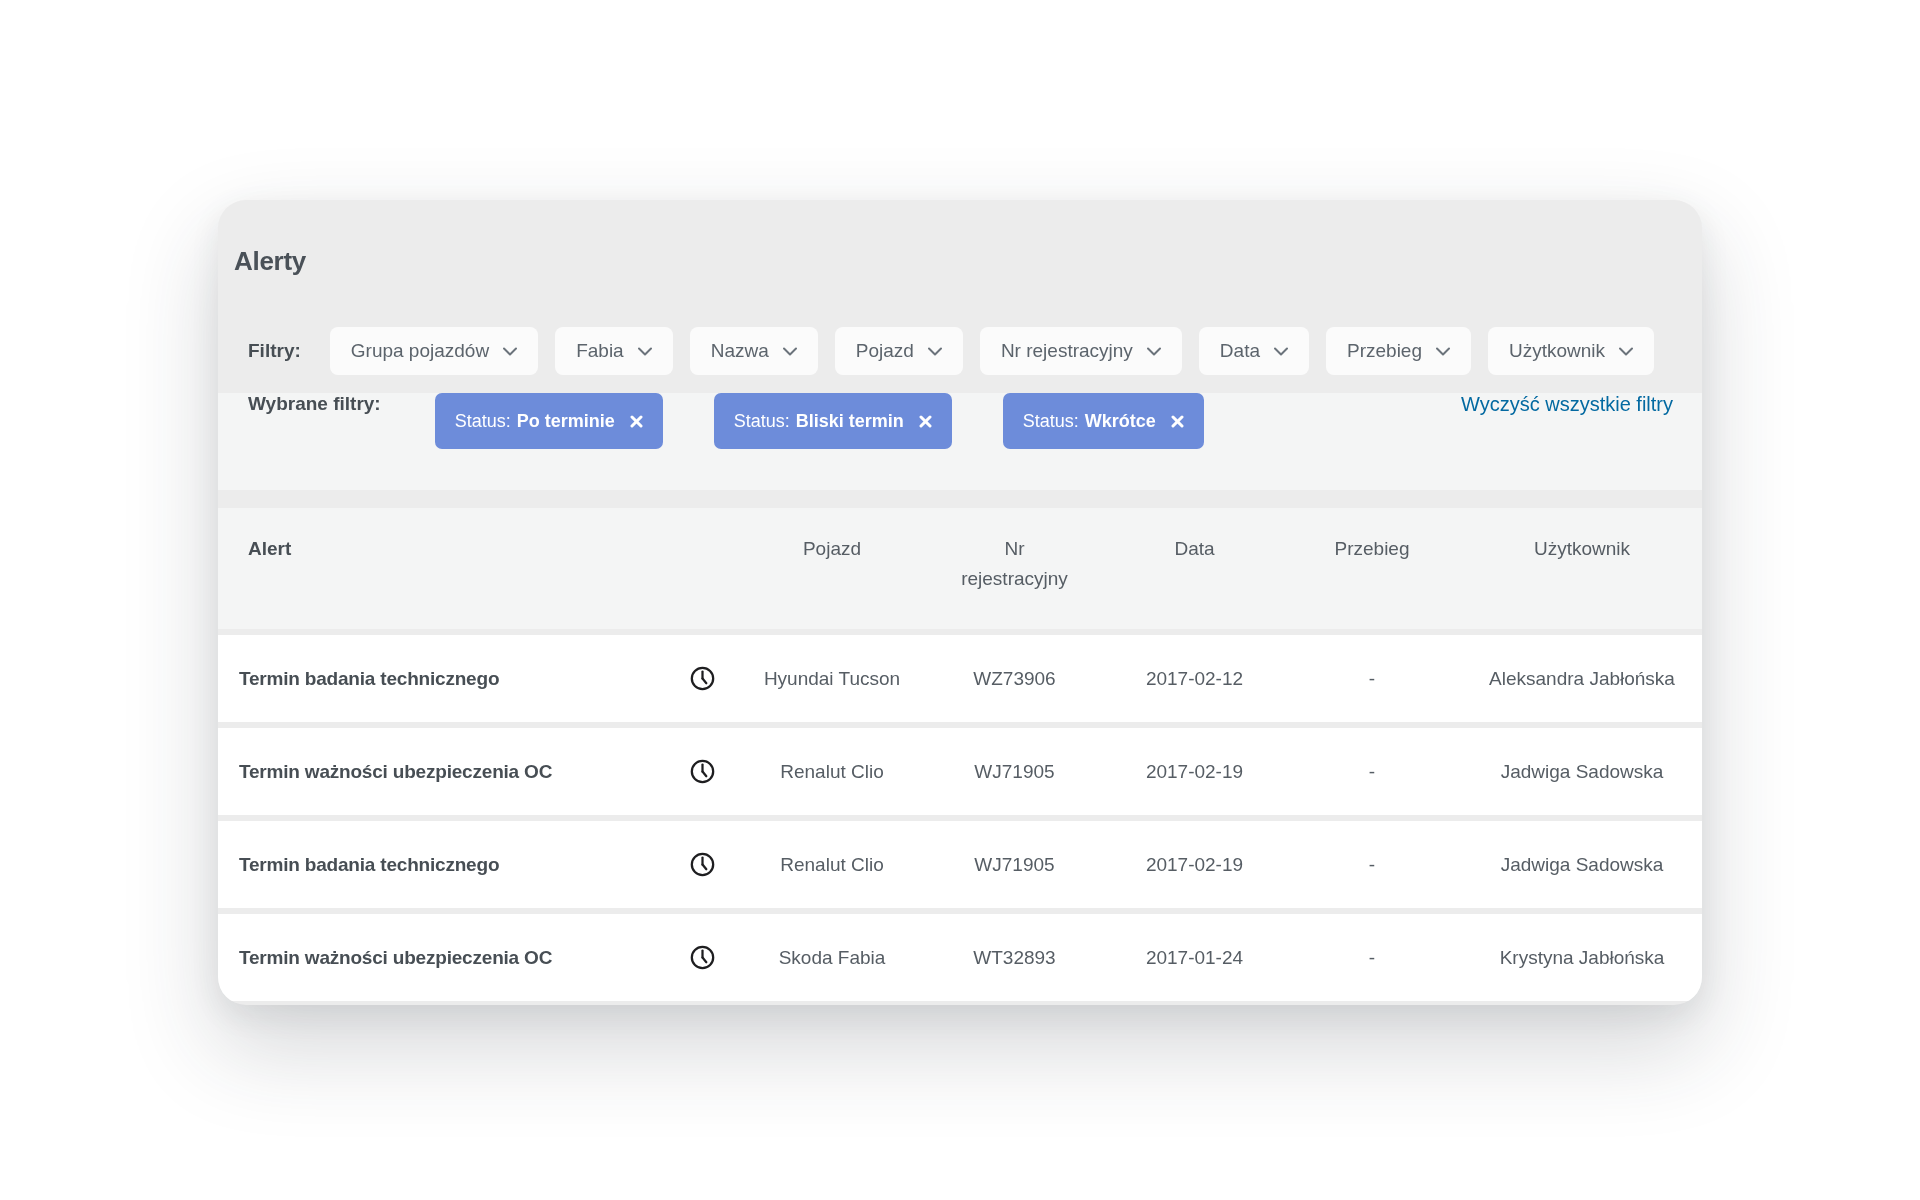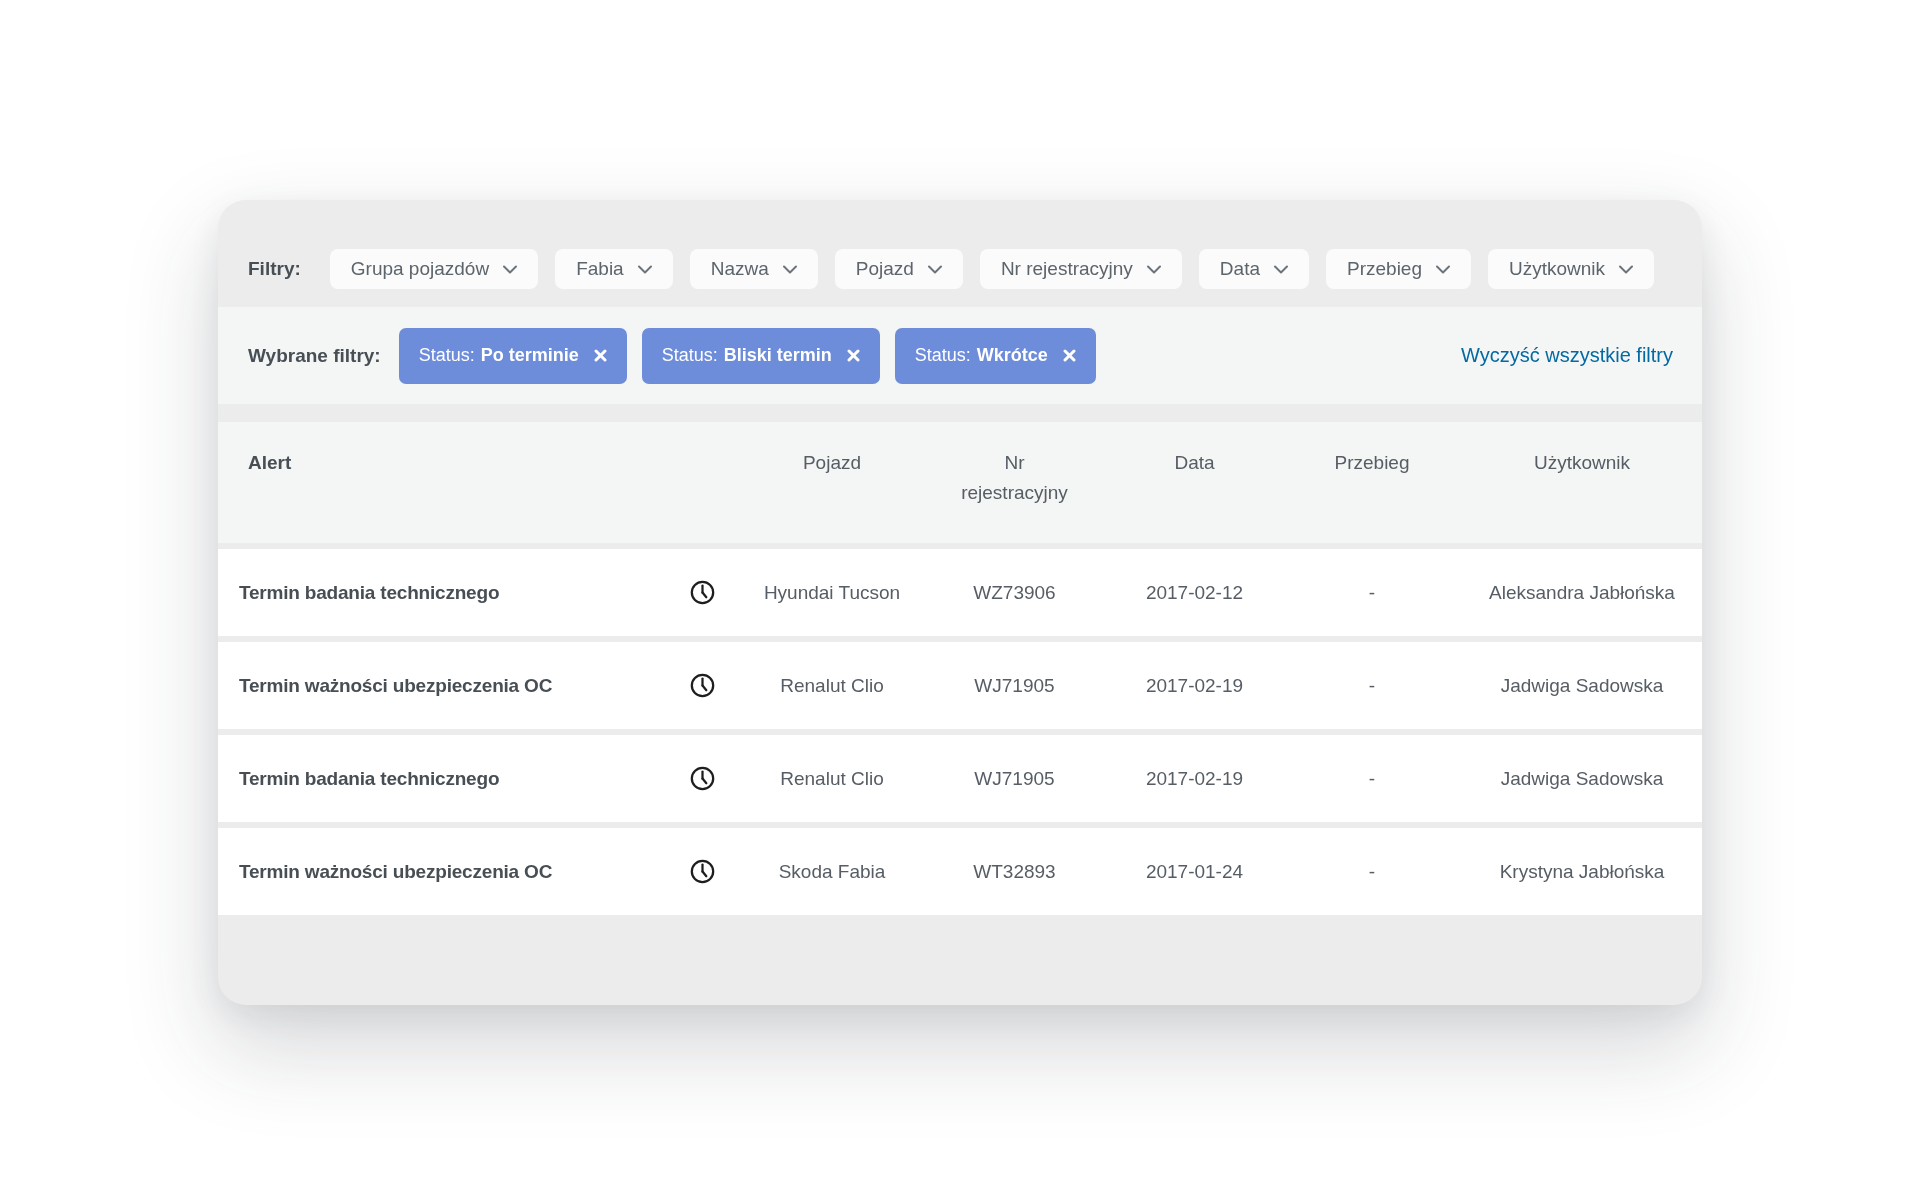--- a/index.html
+++ b/index.html
@@ -35,41 +35,41 @@
   .filters-label {
     font-size: 19px;
     font-weight: bold;
     color: #474e54;
     margin-right: 12px;
   }
   .filter-btn {
     display: inline-flex;
     align-items: center;
     gap: 14px;
-    height: 40px;
+    height: 48px;
     padding: 0 21px;
     background: #fbfbfb;
     border: none;
     border-radius: 8px;
     font-family: "Liberation Sans", sans-serif;
     font-size: 19px;
     color: #5c646c;
     cursor: pointer;
   }
   .chev { display: inline-block; width: 14px; height: 9px; }
   .chev svg { display: block; }
 
   
   .selected-band {
     margin-top: 18px;
     height: 97px;
     background: #f4f5f5;
     display: flex;
-    align-items: center;
     padding: 0 29px 0 30px;
+    gap: 36px;
   }
   .selected-label {
     font-size: 19px;
     font-weight: bold;
     color: #474e54;
     margin-right: 18px;
   }
   .chip {
     display: inline-flex;
     align-items: center;
@@ -140,20 +140,21 @@
     color: #474e54;
     letter-spacing: -0.2px;
   }
   .clock { width: 27px; height: 27px; margin: 0 auto; display: block; }
 </style>
 </head>
 <body>
 
 <div class="card">
 
+  <div class="card-title">Alerty</div>
 
   <div class="filters-row">
     <span class="filters-label">Filtry:</span>
 
     <button class="filter-btn">
       <span>Grupa pojazdów</span>
       <span class="chev">
           <svg width="14" height="9" viewBox="0 0 14 9">
             <polyline points="1,1.5 7,7.5 13,1.5" fill="none" stroke="#6b737b" stroke-width="2" stroke-linecap="round" stroke-linejoin="round"></polyline>
           </svg>

